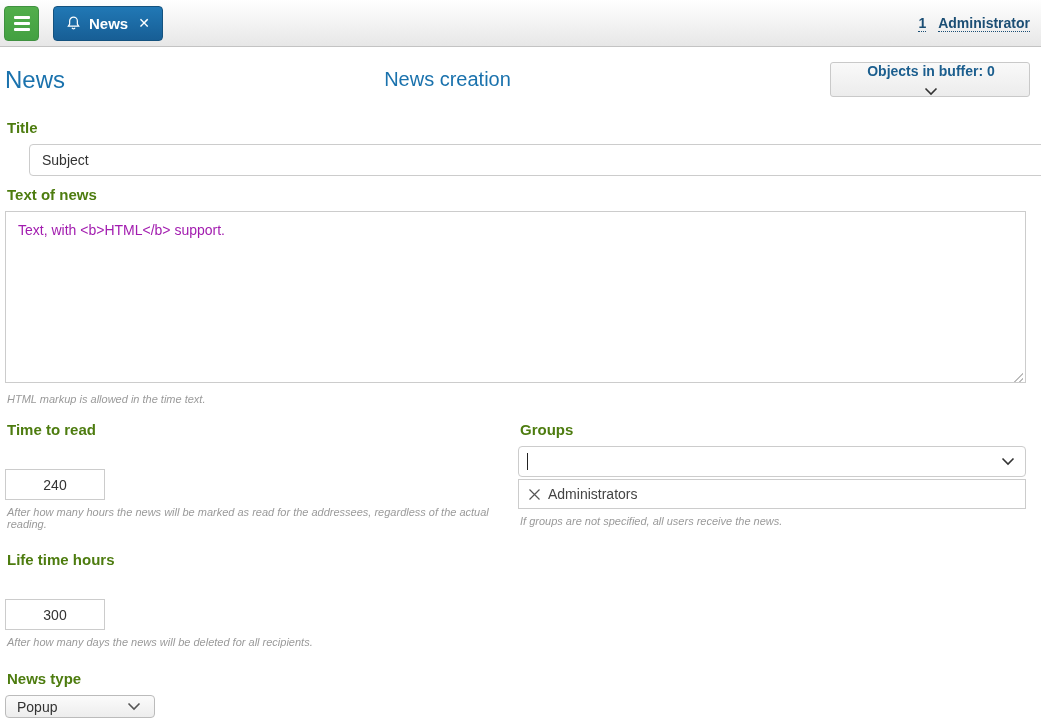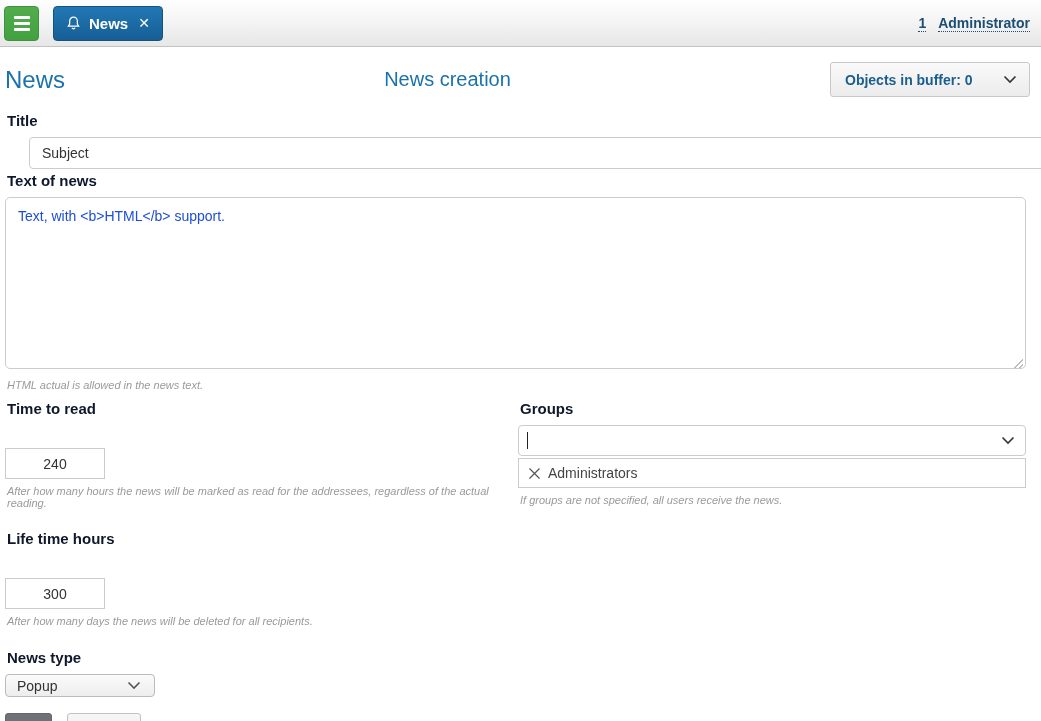--- a/index.html
+++ b/index.html
@@ -26,33 +26,33 @@
   .user a { font-size: 14px; font-weight: bold; color: #1b4e74; text-decoration: none;
     border-bottom: 1px dotted #1b4e74; cursor: pointer; }
 
   
   .header-row { display: flex; align-items: center; padding: 15px 11px 0 5px; }
   .section-title { font-size: 24px; font-weight: 400; color: #1a72ad; white-space: nowrap; }
   .page-title-wrap { flex: 1; text-align: center; }
   .page-title { font-size: 20px; font-weight: 400; color: #1a72ad; }
   .buffer-box { width: 200px; height: 35px; border: 1px solid #c9c9c9; border-radius: 3px;
     background: linear-gradient(#f9f9f9, #ececec); display: flex; align-items: center;
-    justify-content: space-between; padding: 0 12px 0 14px; cursor: pointer; }
+    justify-content: space-between; padding: 0 12px 0 14px; cursor: pointer; flex-direction: column; }
   .buffer-label { font-size: 14px; font-weight: bold; color: #1b5e8e; }
 
   .chev { display: inline-flex; align-items: center; }
 
   
   .form { padding: 12px 15px 0 5px; }
-  .field-label { font-size: 15px; font-weight: bold; color: #0f172a; margin: 3px 0 8px 2px; }
+  .field-label { font-size: 15px; font-weight: bold; color: #4d7c0f; margin: 10px 0 8px 2px; }
   .text-input { width: 100%; height: 32px; border: 1px solid #ccc; border-radius: 4px;
     font-family: inherit; font-size: 14px; color: #333; padding: 0 12px; background: #fff; outline: none; margin-left: 24px; }
   .textarea-wrap { position: relative; }
-  textarea.text-area { width: 100%; height: 172px; border: 1px solid #ccc; border-radius: 5px;
-    font-family: inherit; font-size: 14px; color: #1d4ed8; padding: 10px 12px; resize: none; outline: none; }
+  textarea.text-area { width: 100%; height: 172px; border: 1px solid #ccc; border-radius: 0;
+    font-family: inherit; font-size: 14px; color: #a21caf; padding: 10px 12px; resize: none; outline: none; }
   .grip { position: absolute; right: 3px; bottom: 5px; width: 11px; height: 11px;
     background: repeating-linear-gradient(-45deg, transparent 0 2px, #bdbdbd 2px 3.5px);
     clip-path: polygon(100% 0, 100% 100%, 0 100%); cursor: nwse-resize; }
   .hint { font-size: 11px; font-style: italic; color: #9a9a9a; margin: 6px 0 0 2px; }
 
   .two-col { display: grid; grid-template-columns: 503px 1fr; column-gap: 10px; margin-top: 6px; }
 
   .small-input { width: 100px; height: 31px; border: 1px solid #ccc; border-radius: 0;
     font-family: inherit; font-size: 14px; color: #333; text-align: center; background: #fff; outline: none; margin-top: 23px; }
 
@@ -125,21 +125,21 @@
 <div class="form">
 
   <div class="field-label">Title</div>
   <input class="text-input" type="text" value="Subject" style="">
 
   <div class="field-label">Text of news</div>
   <div class="textarea-wrap">
     <textarea class="text-area" style="">Text, with &lt;b&gt;HTML&lt;/b&gt; support.</textarea>
     <div class="grip"></div>
   </div>
-  <div class="hint">HTML actual is allowed in the news text.</div>
+  <div class="hint">HTML markup is allowed in the time text.</div>
 
   <div class="two-col">
 
     <div>
       <div class="field-label">Time to read</div>
       <input class="small-input" type="text" value="240" style="">
       <div class="hint">After how many hours the news will be marked as read for the addressees, regardless of the actual reading.</div>
 
       <div class="field-label" style="margin-top:21px">Life time hours</div>
       <input class="small-input" type="text" value="300" style="">

